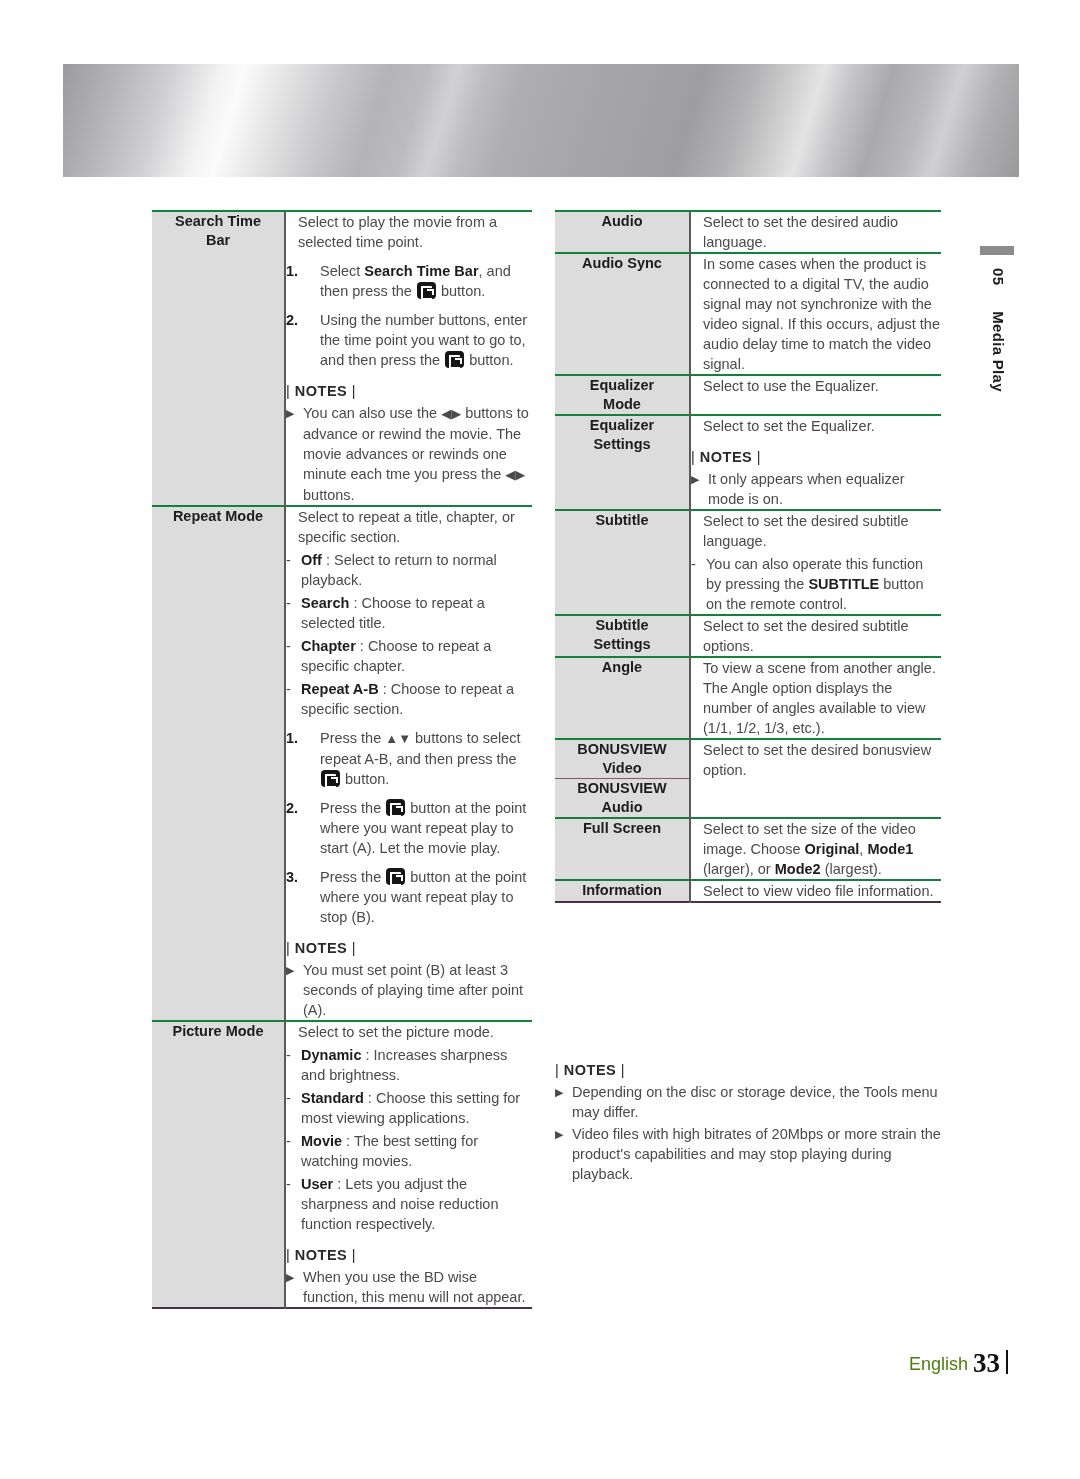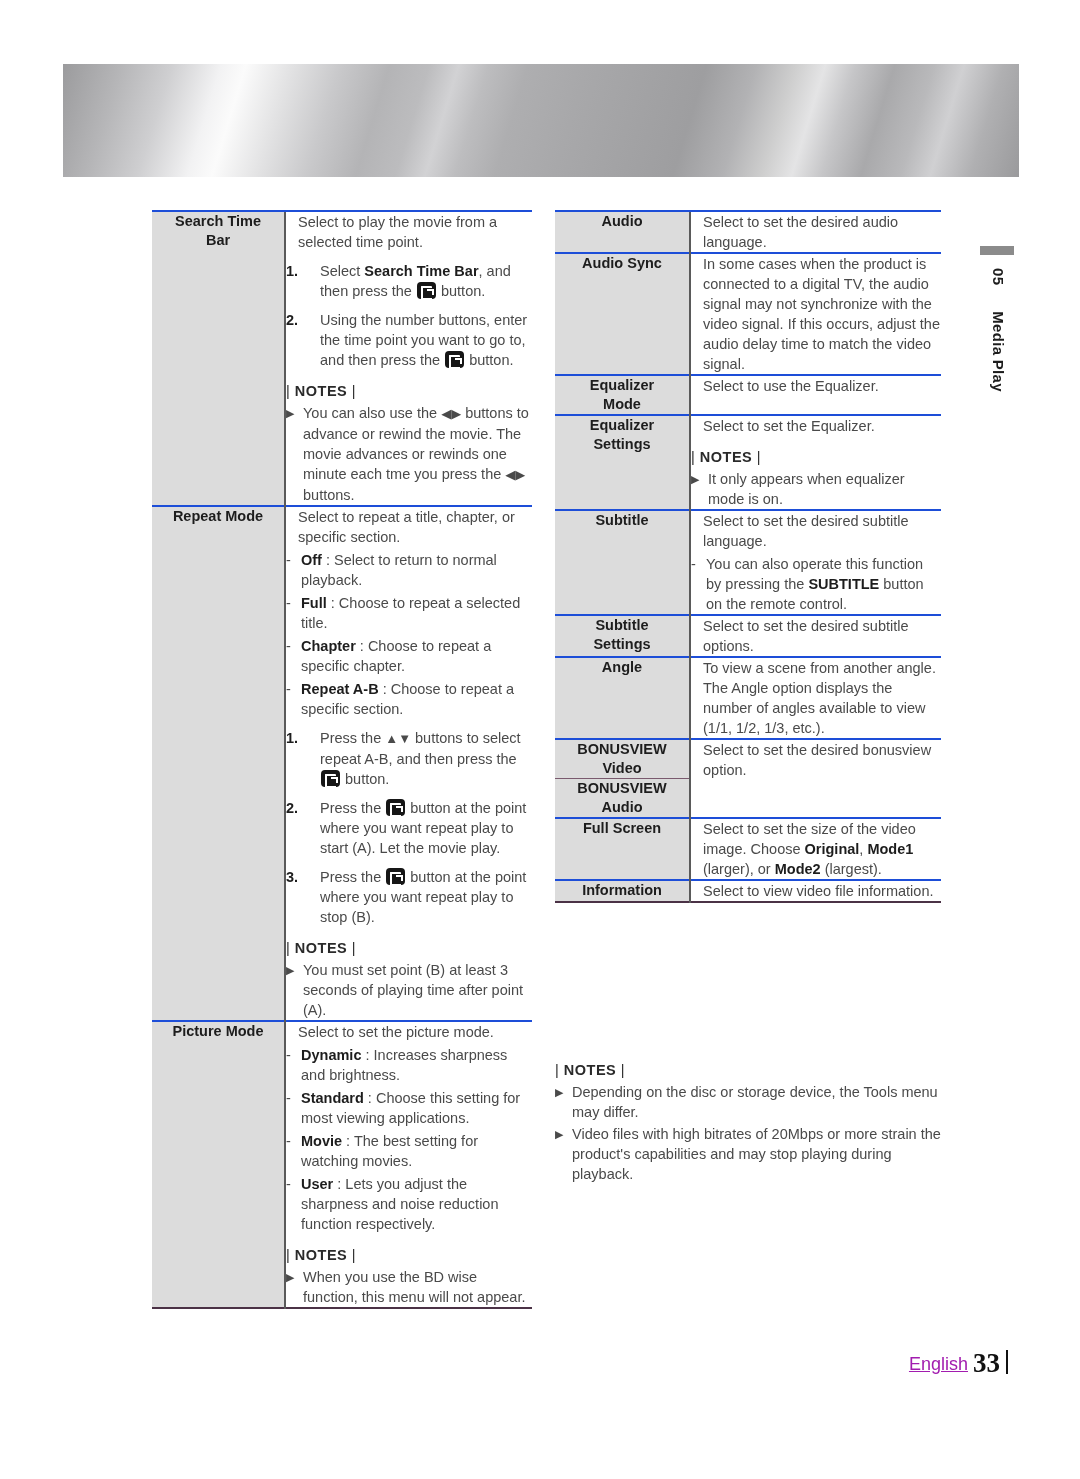--- a/index.html
+++ b/index.html
@@ -79,21 +79,21 @@
   .col-left  { position: absolute; left: 152px; top: 210px; width: 380px; }
   .col-right { position: absolute; left: 555px; top: 210px; width: 386px; }
 
   table.spec {
     width: 100%;
     border-collapse: collapse;
     table-layout: fixed;
   }
   table.spec tr > td {
     vertical-align: top;
-    border-top: 2px solid #1d4ed8;
+    border-top: 2px solid #15803d;
     padding: 0;
   }
   table.spec tr.sub > td { border-top: 1px solid #7a5a6e; }
   table.spec tr.last-spacer > td { border-top: 2px solid #4b3246; height: 0; padding: 0; }
 
   td.lbl {
     background: #dcdcdc;
     text-align: center;
     vertical-align: middle;
     font-weight: bold;
@@ -207,22 +207,21 @@
   
   .footer {
     position: absolute;
     right: 72px;
     top: 1348px;
     text-align: right;
     white-space: nowrap;
   }
   .footer .lang {
     font-size: 18px;
-    color: #a21caf;
-    text-decoration: underline;
+    color: #4d7c0f;
   }
   .footer .pg {
     font-family: Liberation Serif, serif;
     font-size: 27px;
     font-weight: bold;
     color: #111111;
     margin-left: 5px;
     vertical-align: -2px;
   }
   .footer .tick {
@@ -292,21 +291,21 @@
     </td>
     <td class="desc">
       <p>Select to repeat a title, chapter, or specific section.</p>
 
       <div class="dash">
         <div class="d">-</div>
         <div class="t"><span class="b">Off</span><span> : Select to return to normal playback.</span></div>
       </div>
       <div class="dash">
         <div class="d">-</div>
-        <div class="t"><span class="b">Full</span><span> : Choose to repeat a selected title.</span></div>
+        <div class="t"><span class="b">Search</span><span> : Choose to repeat a selected title.</span></div>
       </div>
       <div class="dash">
         <div class="d">-</div>
         <div class="t"><span class="b">Chapter</span><span> : Choose to repeat a specific chapter.</span></div>
       </div>
       <div class="dash">
         <div class="d">-</div>
         <div class="t"><span class="b">Repeat A-B</span><span> : Choose to repeat a specific section.</span></div>
       </div>
 

